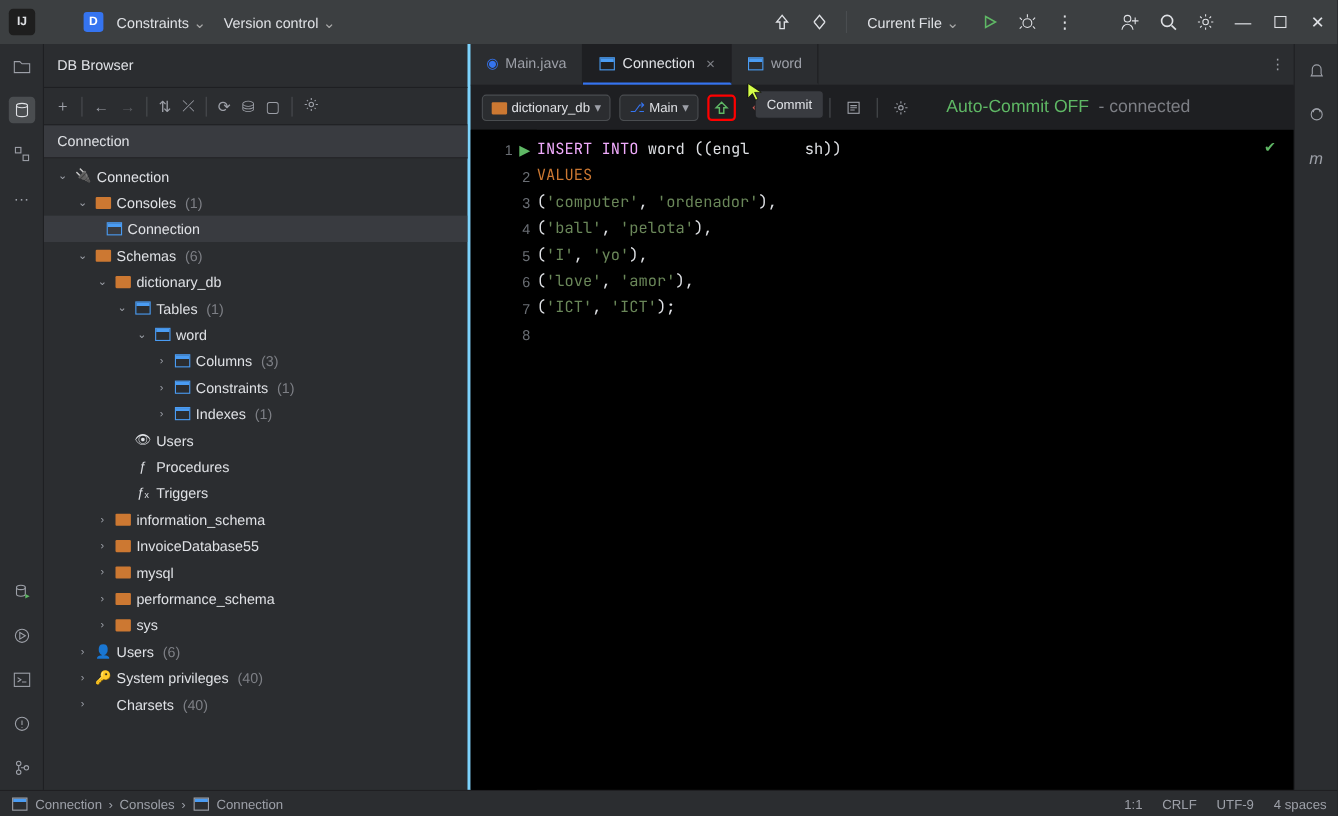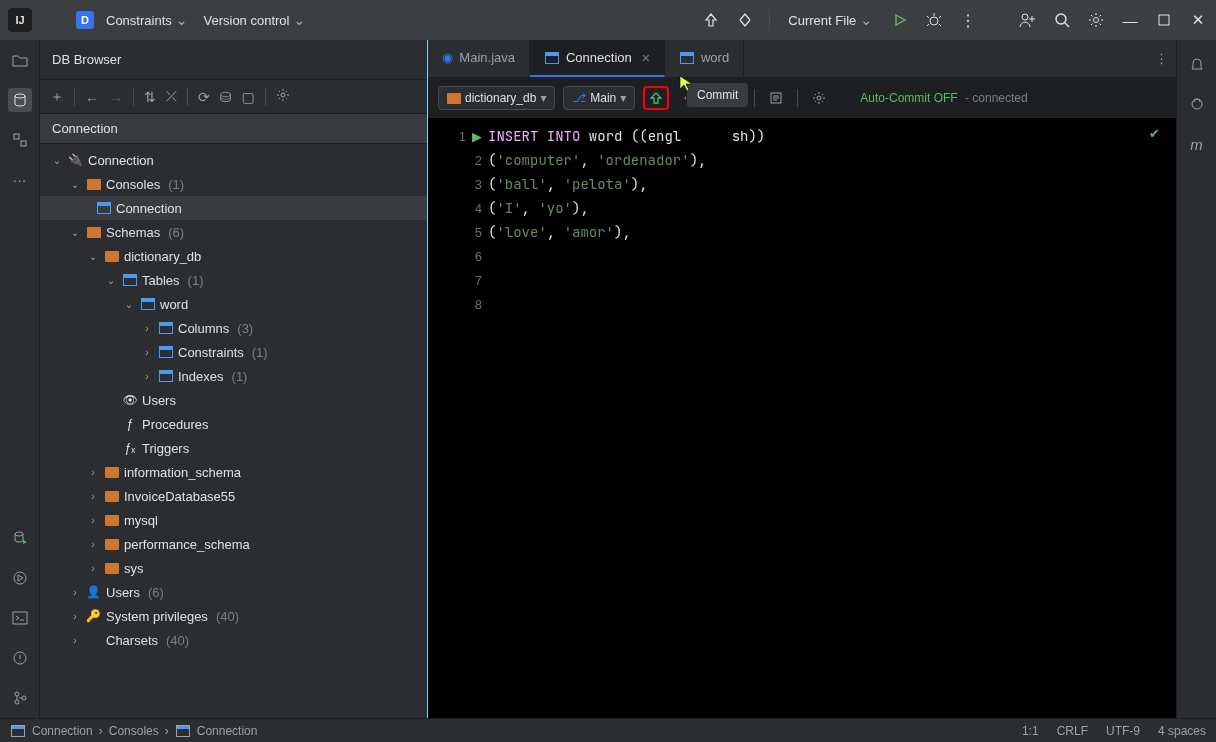--- a/index.html
+++ b/index.html
@@ -33,21 +33,21 @@
 
 .body-row { display: flex; height: calc(100% - 40px - 24px); }
 .left-strip {
   width: 40px; background: #2b2d30; border-right: 1px solid #1e1f22; display: flex; flex-direction: column; align-items: center; padding-top: 8px; gap: 16px;
 }
 .left-strip .bottom-group { margin-top: auto; display:flex; flex-direction:column; gap:16px; padding-bottom: 8px;}
 .strip-icon { width: 24px; height: 24px; display:flex; align-items:center; justify-content:center; cursor:pointer; color:#9da0a8; border-radius:4px;}
 .strip-icon.active { background:#4a4d50; color:#dfe1e5;}
 
 .sidebar {
-  width: 388px; background: #2b2d30; border-right: 1px solid #7dd3fc; display:flex; flex-direction:column;
+  width: 388px; background: #2b2d30; border-right: 3px solid #7dd3fc; display:flex; flex-direction:column;
 }
 .sidebar-header { height: 40px; padding: 0 12px; display:flex; align-items:center; border-bottom:1px solid #1e1f22; font-size:13px;}
 .sidebar-toolbar { height: 34px; display:flex; align-items:center; gap: 10px; padding: 0 10px; border-bottom:1px solid #1e1f22;}
 .sidebar-toolbar .sep{ width:1px; height:18px; background:#4a4d50;}
 .tool-icon { color:#9da0a8; cursor:pointer; font-size:14px;}
 .panel-tab { height: 30px; background:#393b40; padding: 0 12px; display:flex; align-items:center; font-size:13px; color:#9da0a8; border-bottom:1px solid #1e1f22;}
 .panel-tab .active-span{ color:#dfe1e5;}
 
 .tree { flex:1; overflow:auto; padding: 4px 0;}
 .tree-row { display:flex; align-items:center; height: 24px; padding-left: 10px; cursor:pointer; white-space: nowrap; gap: 4px;}
@@ -63,21 +63,21 @@
 .ed-tab { display:flex; align-items:center; padding: 0 14px; gap:6px; font-size:13px; color:#9da0a8; cursor:pointer; border-right:1px solid #1e1f22; border-bottom:2px solid transparent;}
 .ed-tab.active { background:#1e1f22; color:#dfe1e5; border-bottom-color:#3574f0;}
 .ed-tab .close{ color:#7d7f85; font-size:14px; margin-left:4px;}
 .tabs-actions{ margin-left:auto; display:flex; align-items:center; padding-right:8px; color:#9da0a8; gap:4px;}
 
 .editor-toolbar { height: 40px; display:flex; align-items:center; gap:8px; padding:0 10px; background:#1e1f22;}
 .dd-box { display:flex; align-items:center; gap:4px; height:24px; padding:0 8px; border:1px solid #4a4d50; border-radius:4px; background:#2b2d30; cursor:pointer; font-size:12px; color:#dfe1e5;}
 .toolbar-btn { width:26px; height:24px; display:flex; align-items:center; justify-content:center; cursor:pointer; border-radius:4px;}
 .green-play{ color:#5fb865;}
 .highlight-box { border:2px solid #ff0000; padding:1px;}
-.status-text { color:#5fb865; font-size:12px;}
+.status-text { color:#5fb865; font-size:16px;}
 .status-text .grey{ color:#7d7f85;}
 
 .editor-body { flex:1; display:flex; background:#000; position:relative;}
 .gutter { width:60px; background:#000; padding-top:6px;}
 .gutter-line{ height:24px; display:flex; align-items:center; justify-content:flex-end; padding-right:6px; color:#6a6e74; font-size:13px; gap:6px;}
 .gutter-line .marker{ color:#5fb865; font-size:13px;}
 .code-area { flex:1; font-family: "JetBrains Mono", Menlo, Consolas, monospace; font-size:14px; padding-top:6px; line-height:24px;}
 .code-line{ height:24px; white-space:pre;}
 .kw{ color:#f0abfc; }
 .fn{ color:#dfe1e5;}
@@ -499,24 +499,26 @@
           </div>
         <div class="gutter-line">
             <span>7</span>
           </div>
         <div class="gutter-line">
             <span>8</span>
           </div>
       </div>
       <div class="code-area">
         <div class="code-line"><span class="kw">INSERT</span> <span class="kw">INTO</span> <span class="fn">word</span> <span class="paren">(</span><span class="fn">(engl</span><span style="visibility:hidden;">XXXXXX</span><span class="fn">sh)</span><span class="paren">)</span></div>
+        <div class="code-line"><span class="val">VALUES</span></div>
         <div class="code-line"><span class="paren">(</span><span class="str">'computer'</span><span class="paren">, </span><span class="str">'ordenador'</span><span class="paren">),</span></div>
         <div class="code-line"><span class="paren">(</span><span class="str">'ball'</span><span class="paren">, </span><span class="str">'pelota'</span><span class="paren">),</span></div>
         <div class="code-line"><span class="paren">(</span><span class="str">'I'</span><span class="paren">, </span><span class="str">'yo'</span><span class="paren">),</span></div>
         <div class="code-line"><span class="paren">(</span><span class="str">'love'</span><span class="paren">, </span><span class="str">'amor'</span><span class="paren">),</span></div>
+        <div class="code-line"><span class="paren">(</span><span class="str">'ICT'</span><span class="paren">, </span><span class="str">'ICT'</span><span class="paren">);</span></div>
       </div>
       <div class="check-badge">✔</div>
 
       <div class="cursor-img" style="top:-44px; left:250px;">
         <svg width="18" height="18" viewBox="0 0 18 18">
             <path d="M2 2 L2 15 L6 11 L9 17 L11 16 L8 10 L14 10 Z" fill="#d6ff4a" stroke="#000" stroke-width="0.6"></path>
           </svg>
       </div>
       <div class="tooltip-box" style="top:-36px; left:258px;">
         <span>Commit</span>

